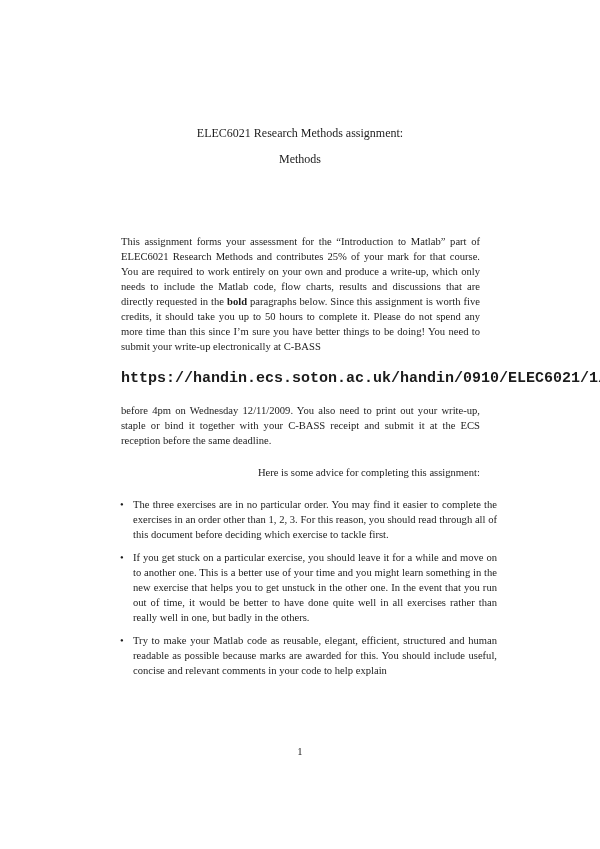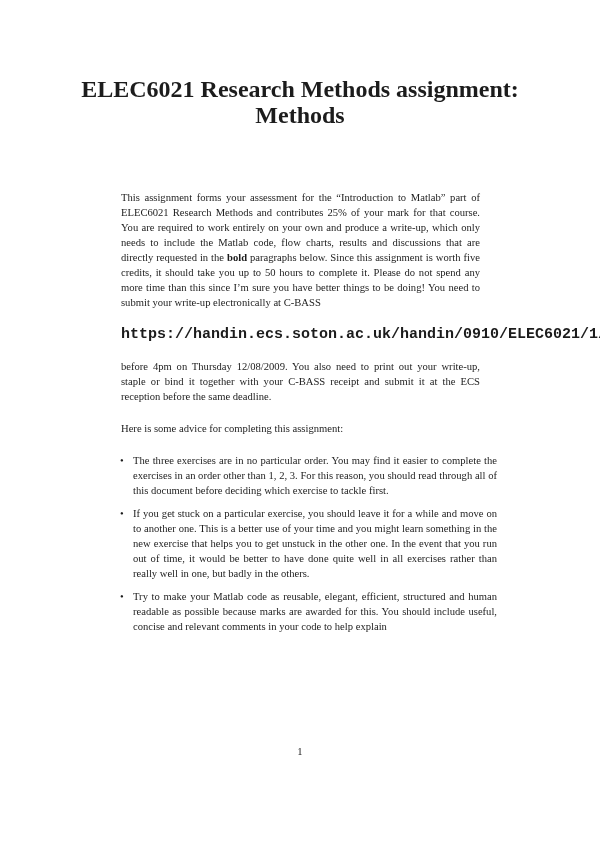--- a/index.html
+++ b/index.html
@@ -10,26 +10,26 @@
   .page {
     position: relative;
     width: 600px;
     height: 849px;
     background: #ffffff;
     color: #1c1c1c;
     font-family: "Liberation Serif", serif;
     overflow: hidden;
   }
   .title {
-    padding-top: 76px;
+    padding-top: 120px;
     margin: 0;
     text-align: center;
-    font-size: 24px;
+    font-size: 12px;
     line-height: 26px;
-    font-weight: bold;
+    font-weight: normal;
     color: #1c1c1c;
   }
   .content {
     width: 393px;
     margin-left: 104px;
     font-size: 10.6px;
     line-height: 15px;
     text-align: justify;
   }
   .content p { margin: 17px; }
@@ -37,21 +37,21 @@
   .url-line {
     margin-top: 9px !important;
     font-family: "Liberation Mono", "DejaVu Sans Mono", monospace;
     font-size: 15px;
     line-height: 15px;
     text-align: left;
     white-space: nowrap;
     font-weight: bold;
   }
   .para-deadline { margin-top: 8px !important; }
-  .advice-intro { margin-top: 16px !important; text-align: left; }
+  .advice-intro { margin-top: 16px !important; text-align: right; }
   .advice-list {
     margin: 10px 0 0 0;
     padding: 0;
     list-style: none;
   }
   .advice-item {
     position: relative;
     padding-left: 29px;
     margin-top: 8px;
     text-align: justify;
@@ -81,21 +81,21 @@
 <div class="page">
 
   <h1 class="title"><span>ELEC6021 Research Methods assignment:</span><br><span>Methods</span></h1>
 
   <div class="content">
 
     <p class="para-intro"><span>This assignment forms your assessment for the “Introduction to Matlab” part of ELEC6021 Research Methods and contributes 25% of your mark for that course. You are required to work entirely on your own and produce a write-up, which only needs to include the Matlab code, flow charts, results and discussions that are directly requested in the </span><span class="bold-word">bold</span><span> paragraphs below. Since this assignment is worth five credits, it should take you up to 50 hours to complete it. Please do not spend any more time than this since I’m sure you have better things to be doing! You need to submit your write-up electronically at C-BASS</span></p>
 
     <p class="url-line">https://handin.ecs.soton.ac.uk/handin/0910/ELEC6021/1/</p>
 
-    <p class="para-deadline">before 4pm on Thursday 12/08/2009.  You also need to print out your write-up, staple or bind it together with your C-BASS receipt and submit it at the ECS reception before the same deadline.</p>
+    <p class="para-deadline">before 4pm on Wednesday 12/11/2009.  You also need to print out your write-up, staple or bind it together with your C-BASS receipt and submit it at the ECS reception before the same deadline.</p>
 
     <p class="advice-intro">Here is some advice for completing this assignment:</p>
 
     <ul class="advice-list">
       <li class="advice-item">
         <span class="bullet-icon">•</span>
         <span>The three exercises are in no particular order.  You may find it easier to complete the exercises in an order other than 1, 2, 3.  For this reason, you should read through all of this document before deciding which exercise to tackle first.</span>
       </li>
       <li class="advice-item">
         <span class="bullet-icon">•</span>

